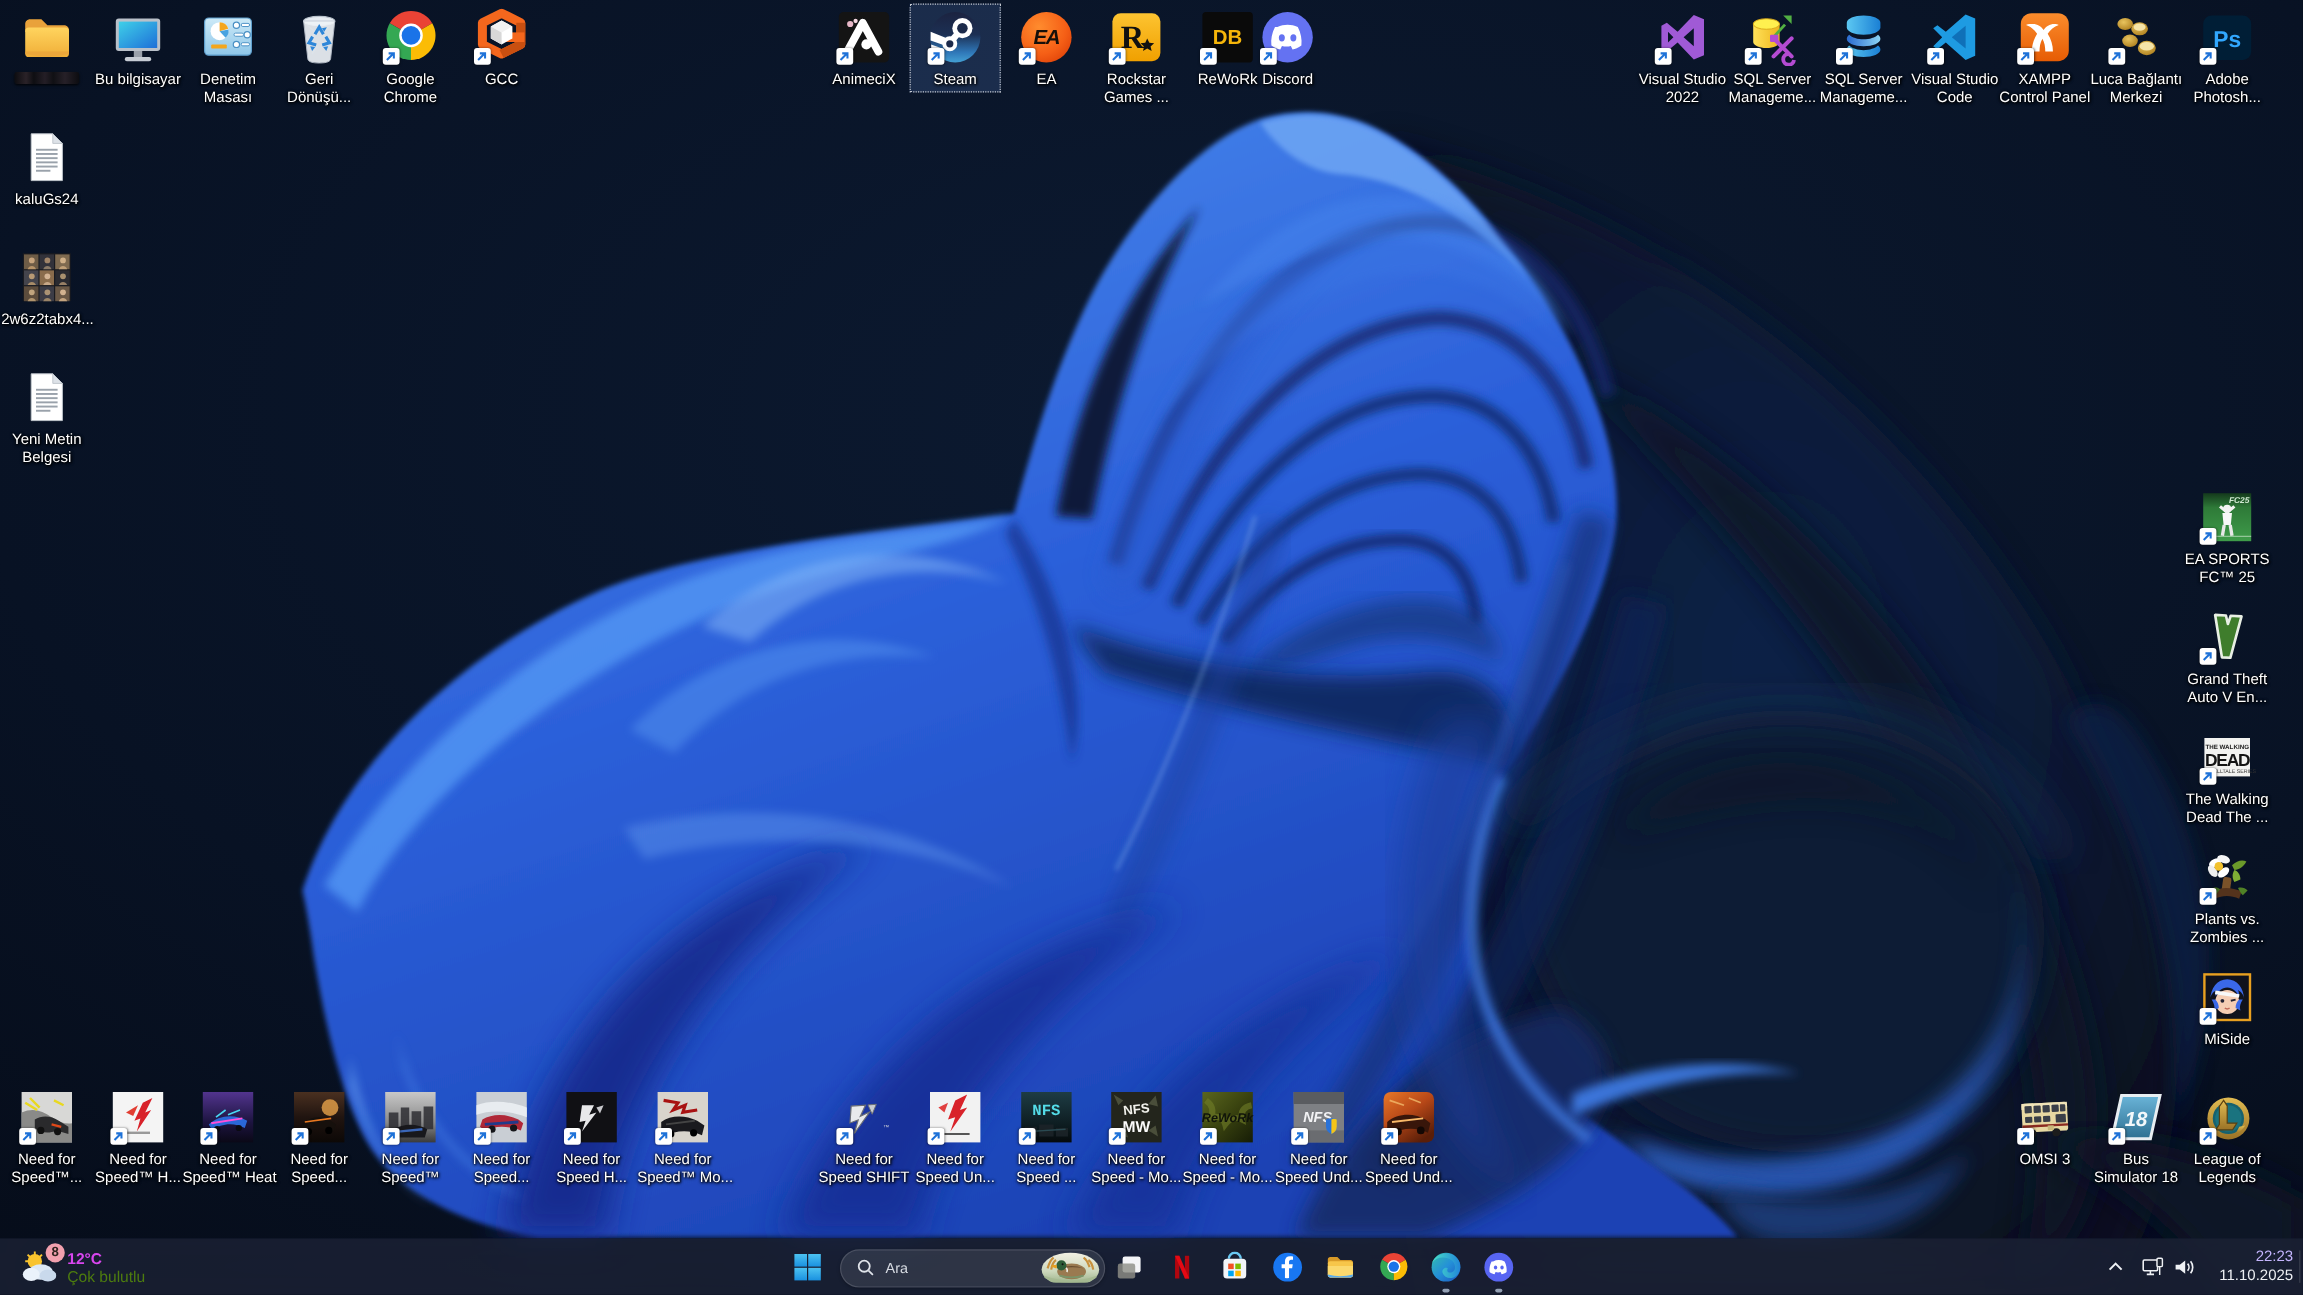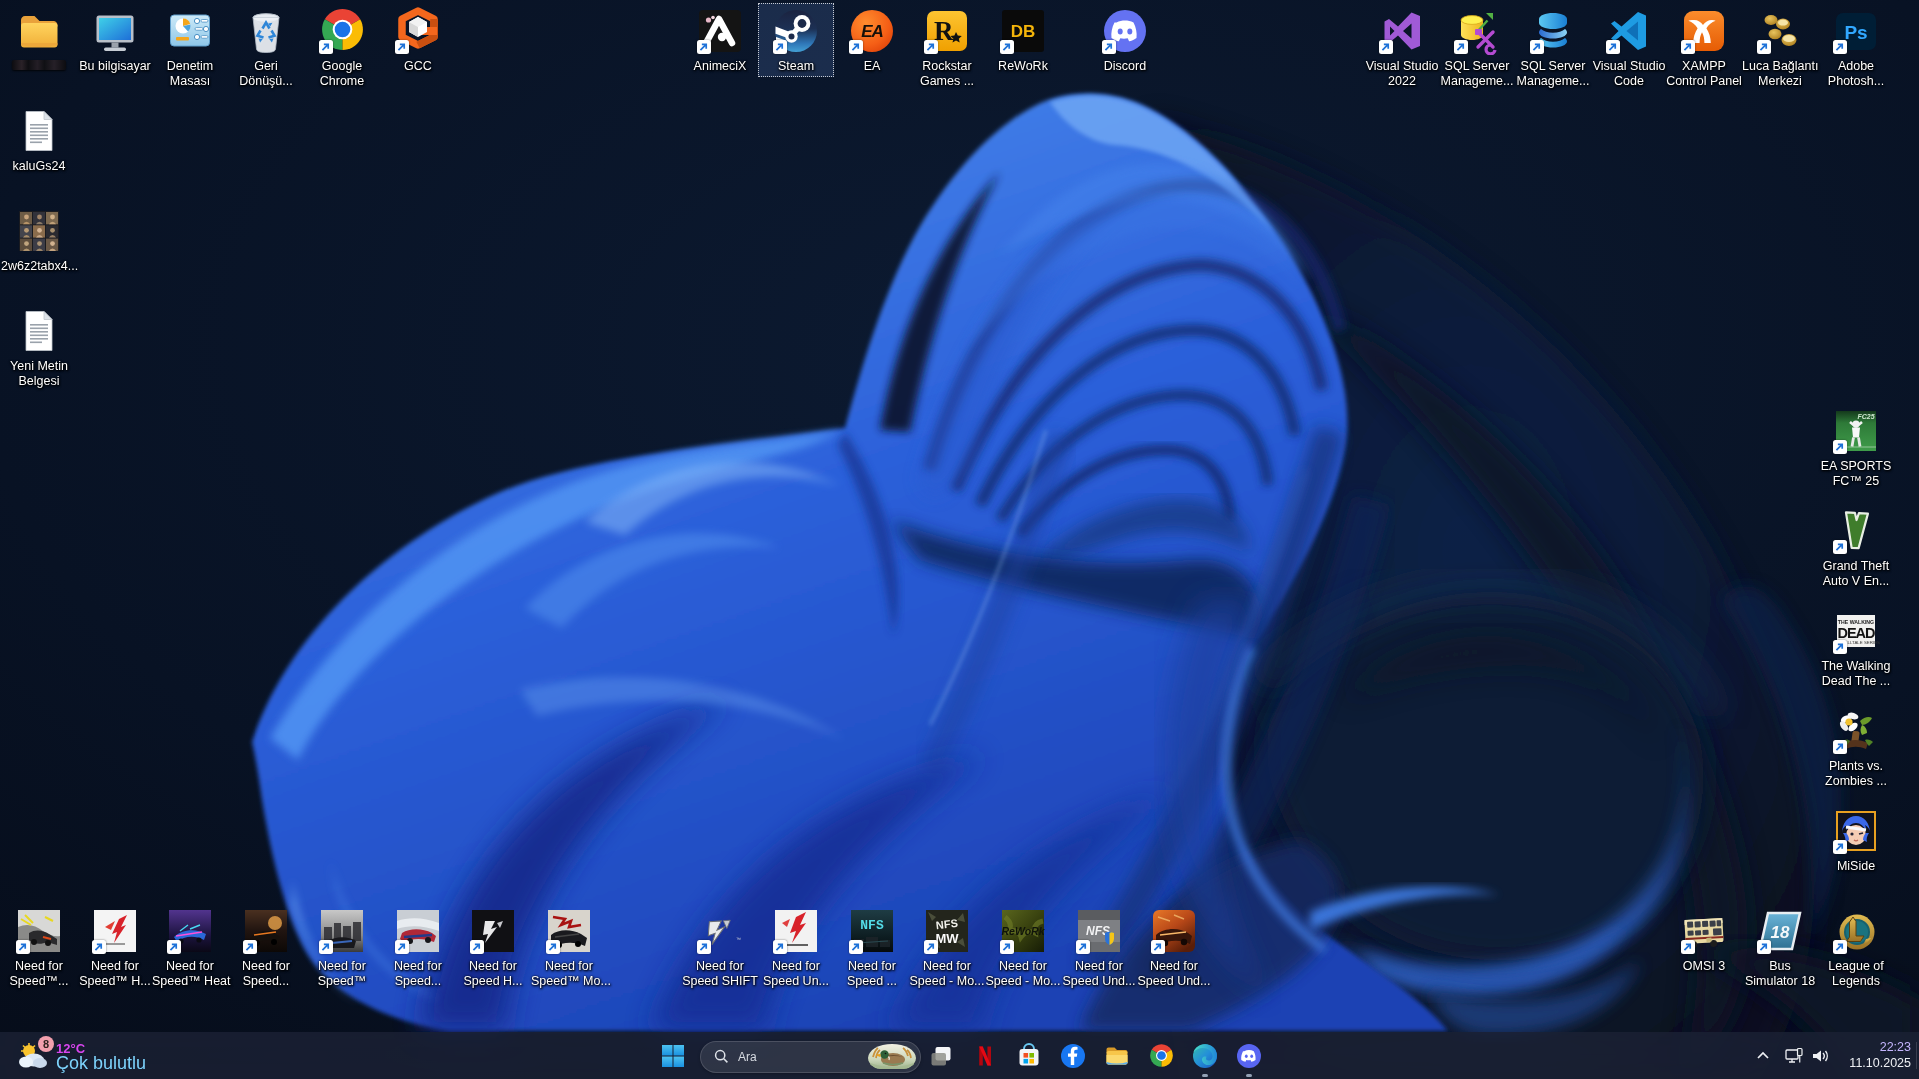--- a/index.html
+++ b/index.html
@@ -344,21 +344,21 @@
 <text x="24" y="30" text-anchor="middle" font-family="Liberation Sans" font-size="17" font-weight="bold" fill="#f5b50a">DB</text>
         </svg>
         <div class="sc">
           <svg width="9.5" height="9.5" viewBox="0 0 10 10">
 <path d="M1.5,8.5 L7,3 M3,2.6 h4.6 v4.6" stroke="#1e72d8" stroke-width="1.8" fill="none"></path>
           </svg>
         </div>
       </div>
       <div class="lb">ReWoRk</div>
     </div>
-<div class="di" style="left:1087px;top:3px">
+<div class="di" style="left:1035px;top:3px">
       <div class="ic">
         <svg width="48" height="48" viewBox="0 0 48 48">
 <circle cx="24" cy="24" r="21" fill="#6472f2"></circle>
 <path d="M15.5,15.5 c5.5-2.6 11.5-2.6 17,0 c2.6,5 3.6,10.3 3,15.4 c-2.6,2 -5.2,3 -7.4,3.3 l-1.4-2.9 c-2.4,0.6 -5,0.6 -7.4,0 l-1.4,2.9 c-2.2-0.3 -4.8-1.3 -7.4-3.3 c-0.6-5.1 0.4-10.4 3-15.4 Z" fill="#fff"></path>
 <ellipse cx="19.2" cy="24.5" rx="2.5" ry="3" fill="#6472f2"></ellipse>
 <ellipse cx="28.8" cy="24.5" rx="2.5" ry="3" fill="#6472f2"></ellipse>
         </svg>
         <div class="sc">
           <svg width="9.5" height="9.5" viewBox="0 0 10 10">
 <path d="M1.5,8.5 L7,3 M3,2.6 h4.6 v4.6" stroke="#1e72d8" stroke-width="1.8" fill="none"></path>
@@ -1058,21 +1058,21 @@
           <circle cx="12" cy="10" r="6" fill="#f8c32e"></circle>
 <path d="M12,2 v3 M4,10 h3 M6,4.5 l2,2 M18,4.5 l-2,2" stroke="#f8c32e" stroke-width="1.6"></path>
 <ellipse cx="17" cy="19" rx="10" ry="6.5" fill="#dce8f5"></ellipse>
 <ellipse cx="9" cy="21" rx="7" ry="5.5" fill="#eaf2fb"></ellipse>
 <ellipse cx="23" cy="22" rx="7" ry="5" fill="#c9d9ec"></ellipse>
         </svg>
       <div style="position:absolute;right:-5px;top:-5px;width:16px;height:16px;border-radius:50%;background:#f2a0ae;color:#30231f;font-size:11px;font-weight:bold;display:flex;align-items:center;justify-content:center;">8</div>
     </div>
     <div style="line-height:15px;padding-top:1px;">
       <div style="font-size:13px;color:#d946ef;font-weight:700;">12°C</div>
-      <div style="font-size:18px;color:#7dd3fc;">Çok bulutlu</div>
+      <div style="font-size:13px;color:#4d7c0f;">Çok bulutlu</div>
     </div>
   </div>
   <div class="tbi" style="left:653px;width:40px;">
       <svg width="24" height="24" viewBox="0 0 24 24">
         <g fill="url(#wing)">
 <rect x="1" y="1" width="10.5" height="10.5"></rect>
           <rect x="12.5" y="1" width="10.5" height="10.5"></rect>
 <rect x="1" y="12.5" width="10.5" height="10.5"></rect>
           <rect x="12.5" y="12.5" width="10.5" height="10.5"></rect>
         </g>

